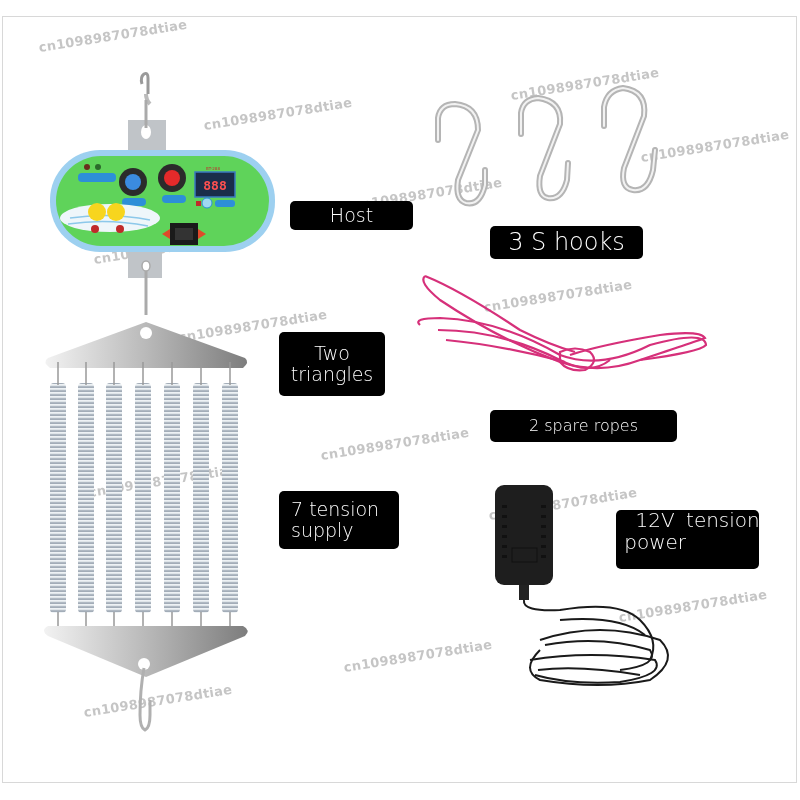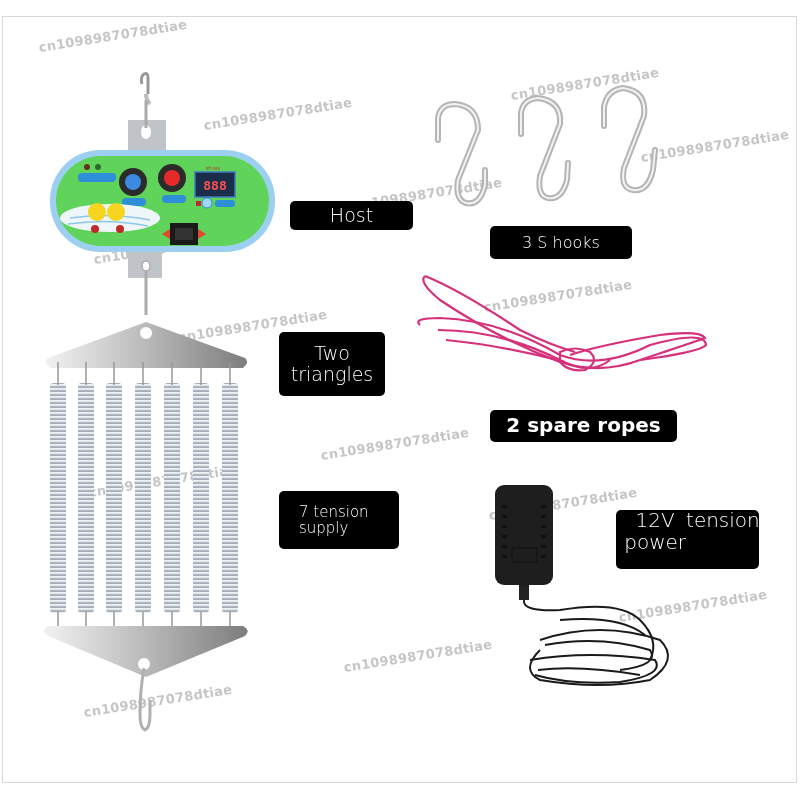--- a/index.html
+++ b/index.html
@@ -170,29 +170,29 @@
 
 <div class="label" style="left:278px;top:201px;width:123px;height:29px;font-size:19px;margin-left:12px;">
   <span>Host</span>
 </div>
 
 <div class="label" style="left:279px;top:332px;width:106px;height:64px;font-size:19px;flex-direction:column;">
   <span>Two</span>
   <span>triangles</span>
 </div>
 
-<div class="label" style="left:279px;top:491px;width:120px;height:58px;font-size:15px;flex-direction:column;align-items:flex-start;padding-left:20px;">
+<div class="label" style="left:279px;top:491px;width:120px;height:58px;font-size:19px;flex-direction:column;align-items:flex-start;padding-left:12px;">
   <span>7 tension</span>
   <span>supply</span>
 </div>
 
-<div class="label" style="left:490px;top:226px;width:142px;height:33px;font-size:16px;">
+<div class="label" style="left:490px;top:226px;width:153px;height:33px;font-size:24px;">
   <span>3 S hooks</span>
 </div>
 
-<div class="label" style="left:490px;top:410px;width:187px;height:32px;font-size:20px;font-weight:bold;">
+<div class="label" style="left:490px;top:410px;width:187px;height:32px;font-size:16px;">
   <span>2 spare ropes</span>
 </div>
 
 <div class="label" style="left:568px;top:510px;width:143px;height:59px;font-size:20px;flex-direction:row;align-items:flex-start;padding-left:9px;margin-left:48px;">
   <span>12V power</span>
   <span>tension</span>
 </div>
 
 </body></html>

